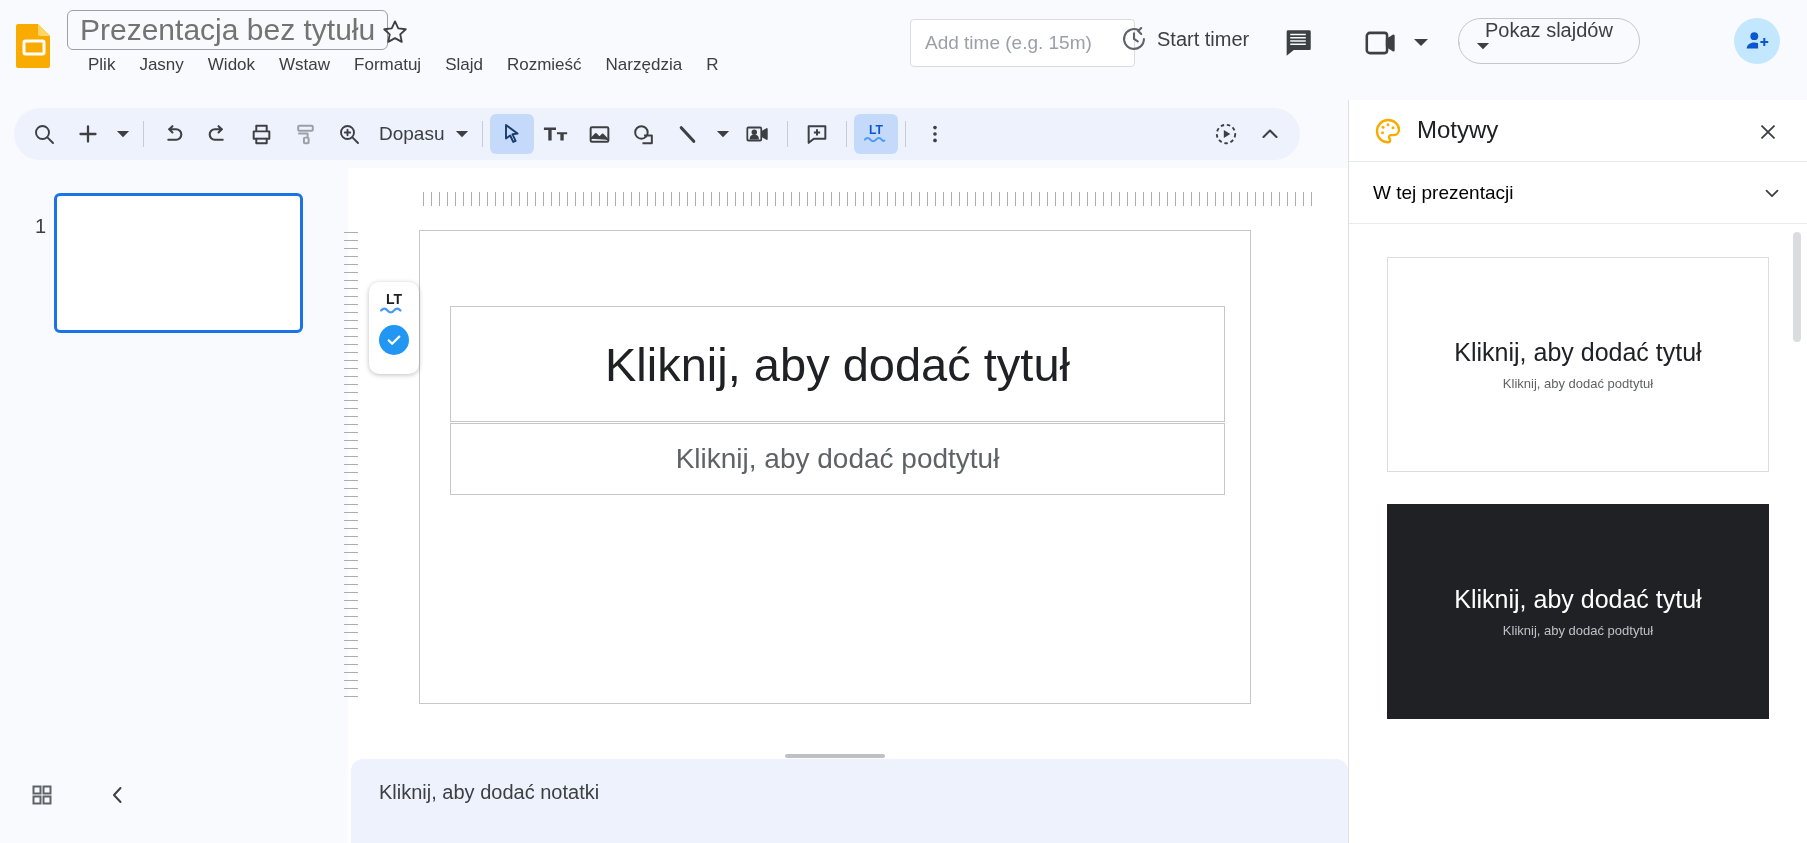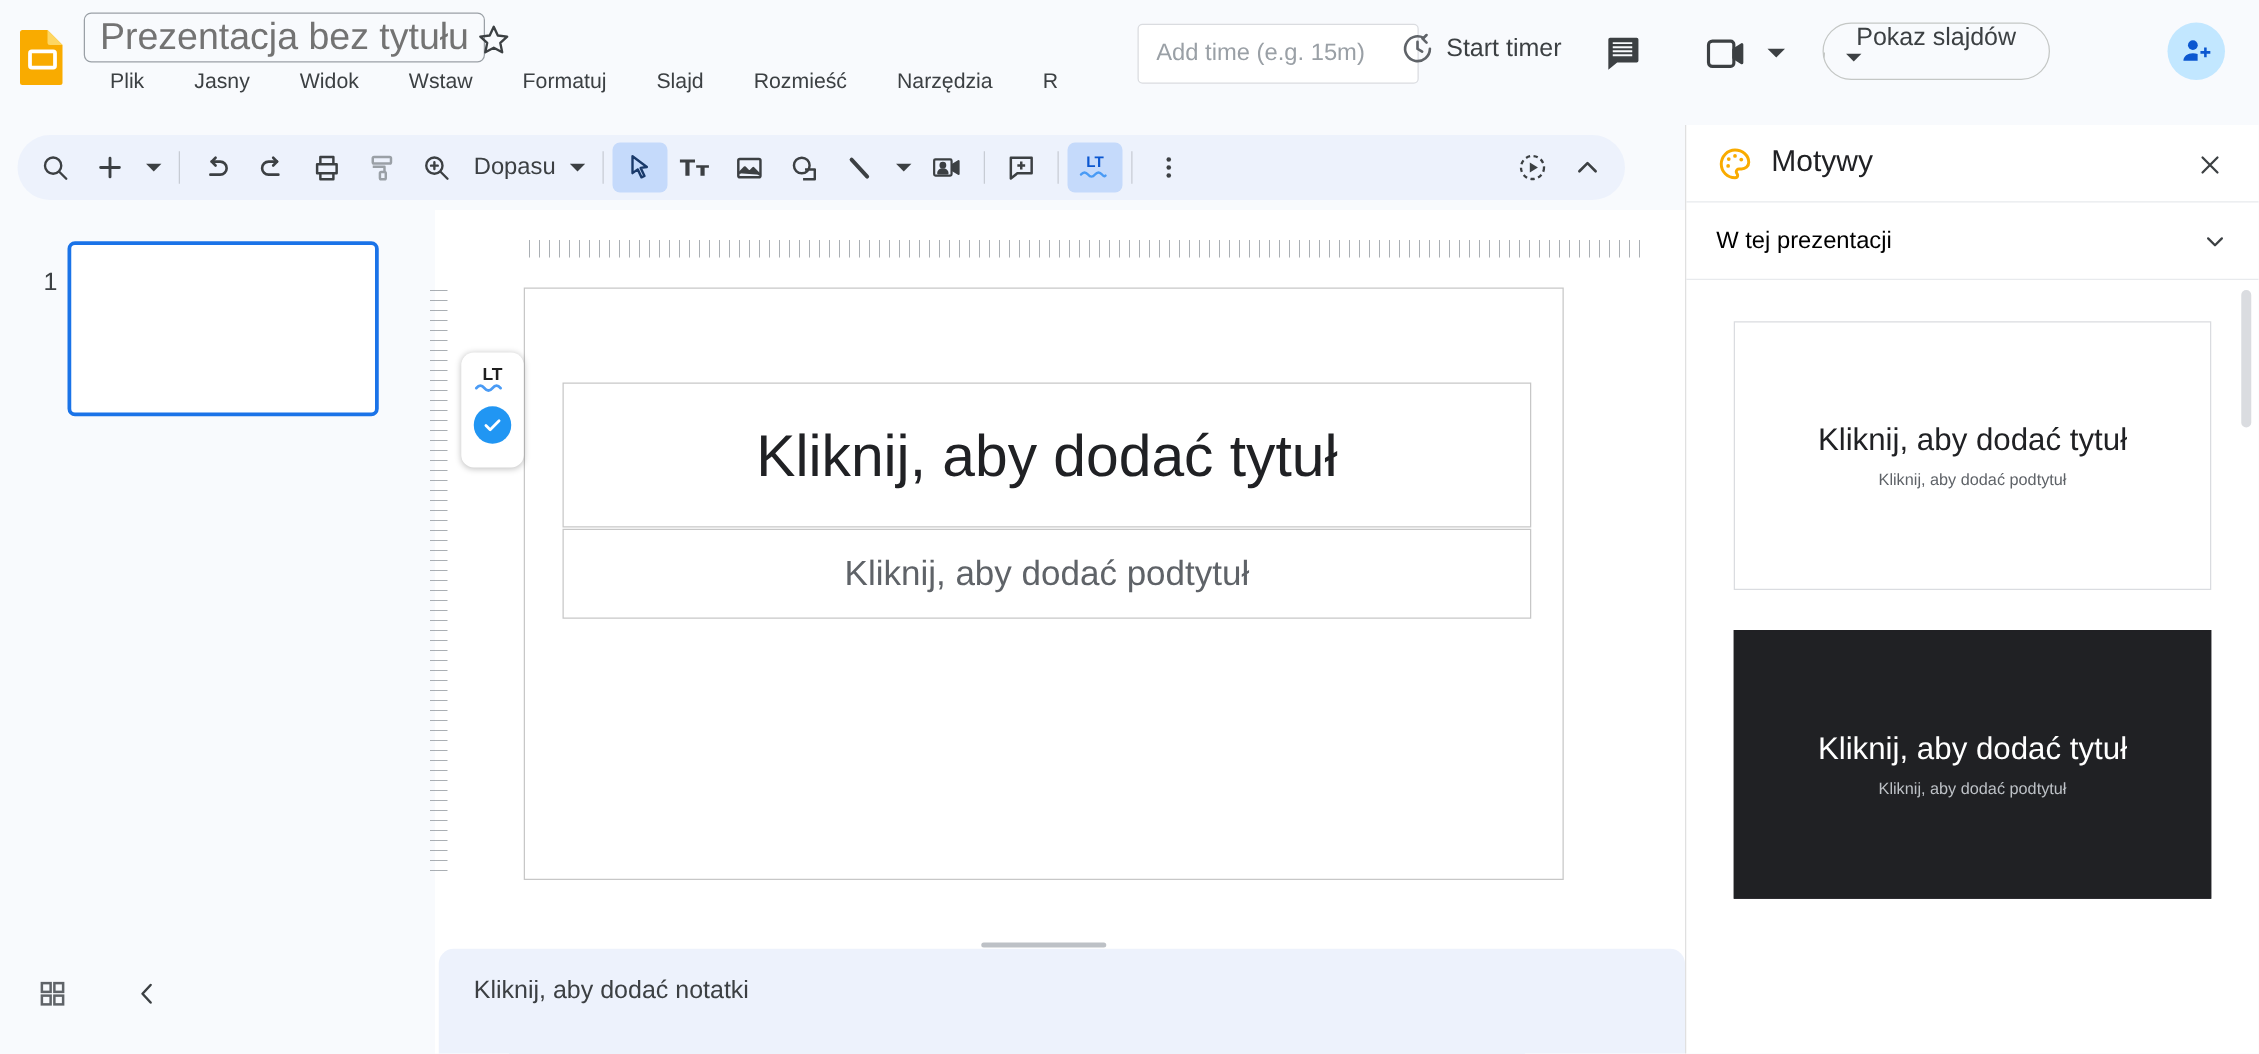--- a/index.html
+++ b/index.html
@@ -20,21 +20,21 @@
   .title-wrap { position:absolute; left:67px; top:10px; }
   .title-box {
     display:inline-block;
     border:1px solid #9aa0a6; border-radius:6px;
     padding:4px 12px 5px 12px;
     font-size:30px; color:#737373; line-height:29px;
     background:transparent; white-space:nowrap;
   }
   .star-btn { position:absolute; left:380px; top:17px; width:30px; height:30px; cursor:pointer; }
 
-  .menubar { position:absolute; left:76px; top:52px; display:flex; gap:16px; align-items:flex-start; }
+  .menubar { position:absolute; left:76px; top:52px; display:flex; gap:0px; align-items:flex-start; }
   .menu-item {
     font-size:17px; color:#3c4043; line-height:22px;
     padding:2px 12px; border-radius:4px; cursor:pointer; white-space:nowrap;
   }
 
   .timer-input {
     position:absolute; left:873px; top:19px; width:225px; height:48px;
     border:1px solid #dadce0; border-radius:4px; background:#fff;
     font-size:19px; color:#5f6368; padding:0 14px;
     font-family:"Liberation Sans", sans-serif;

